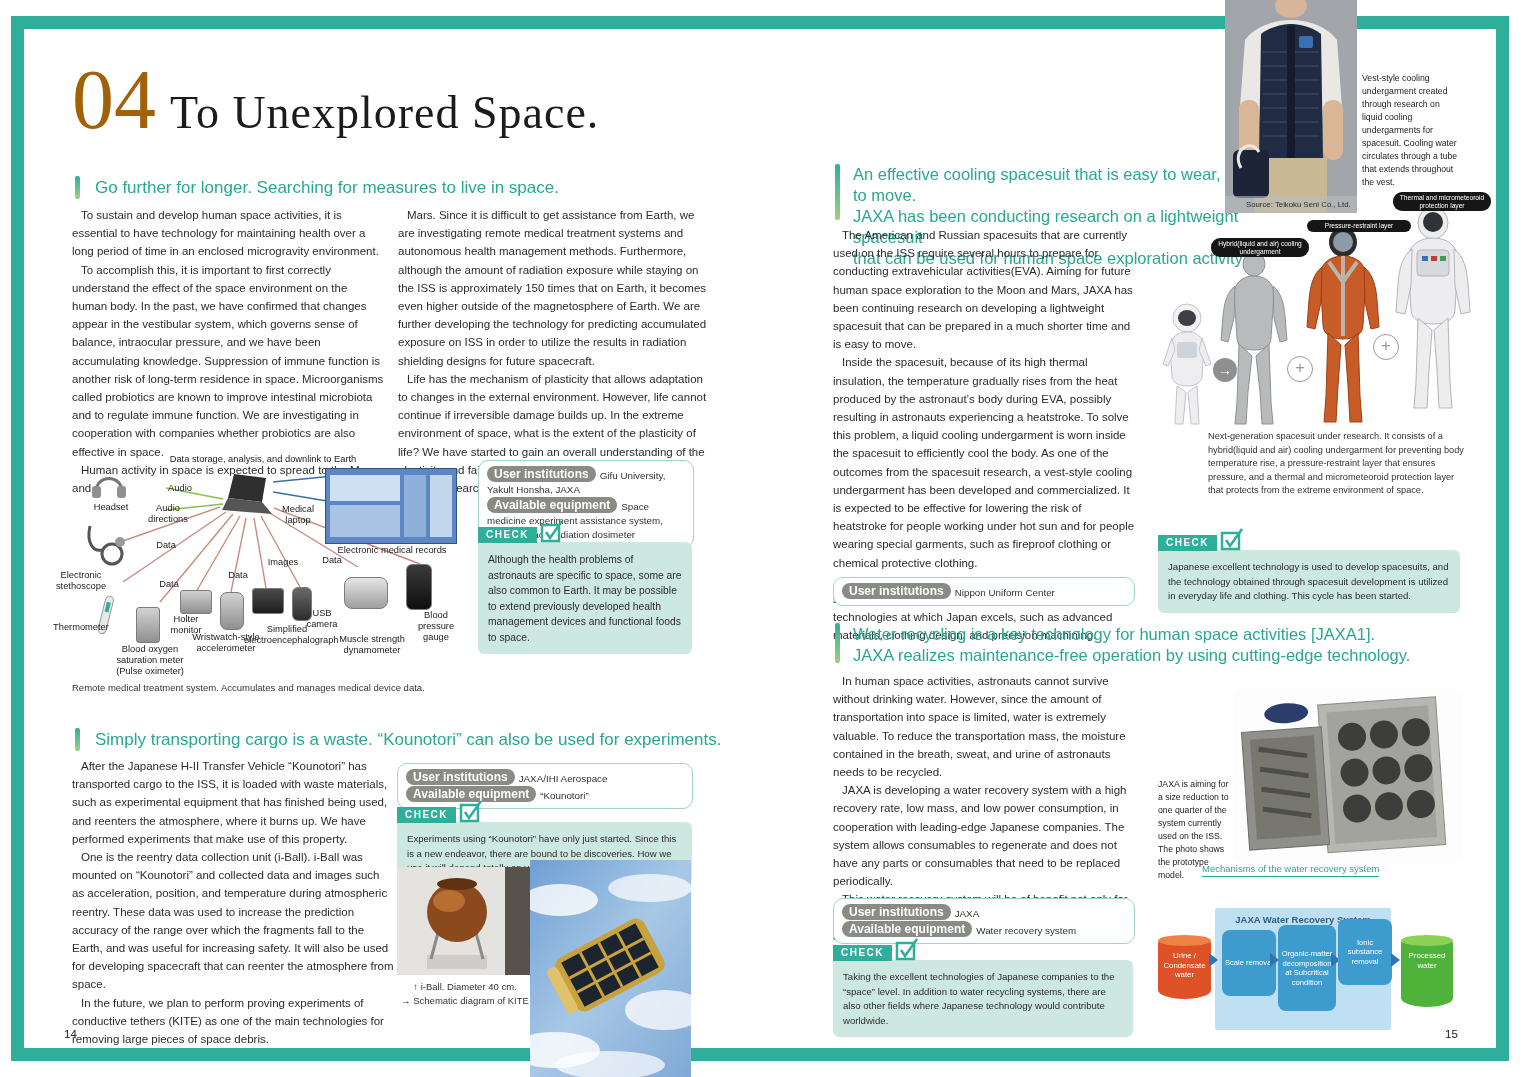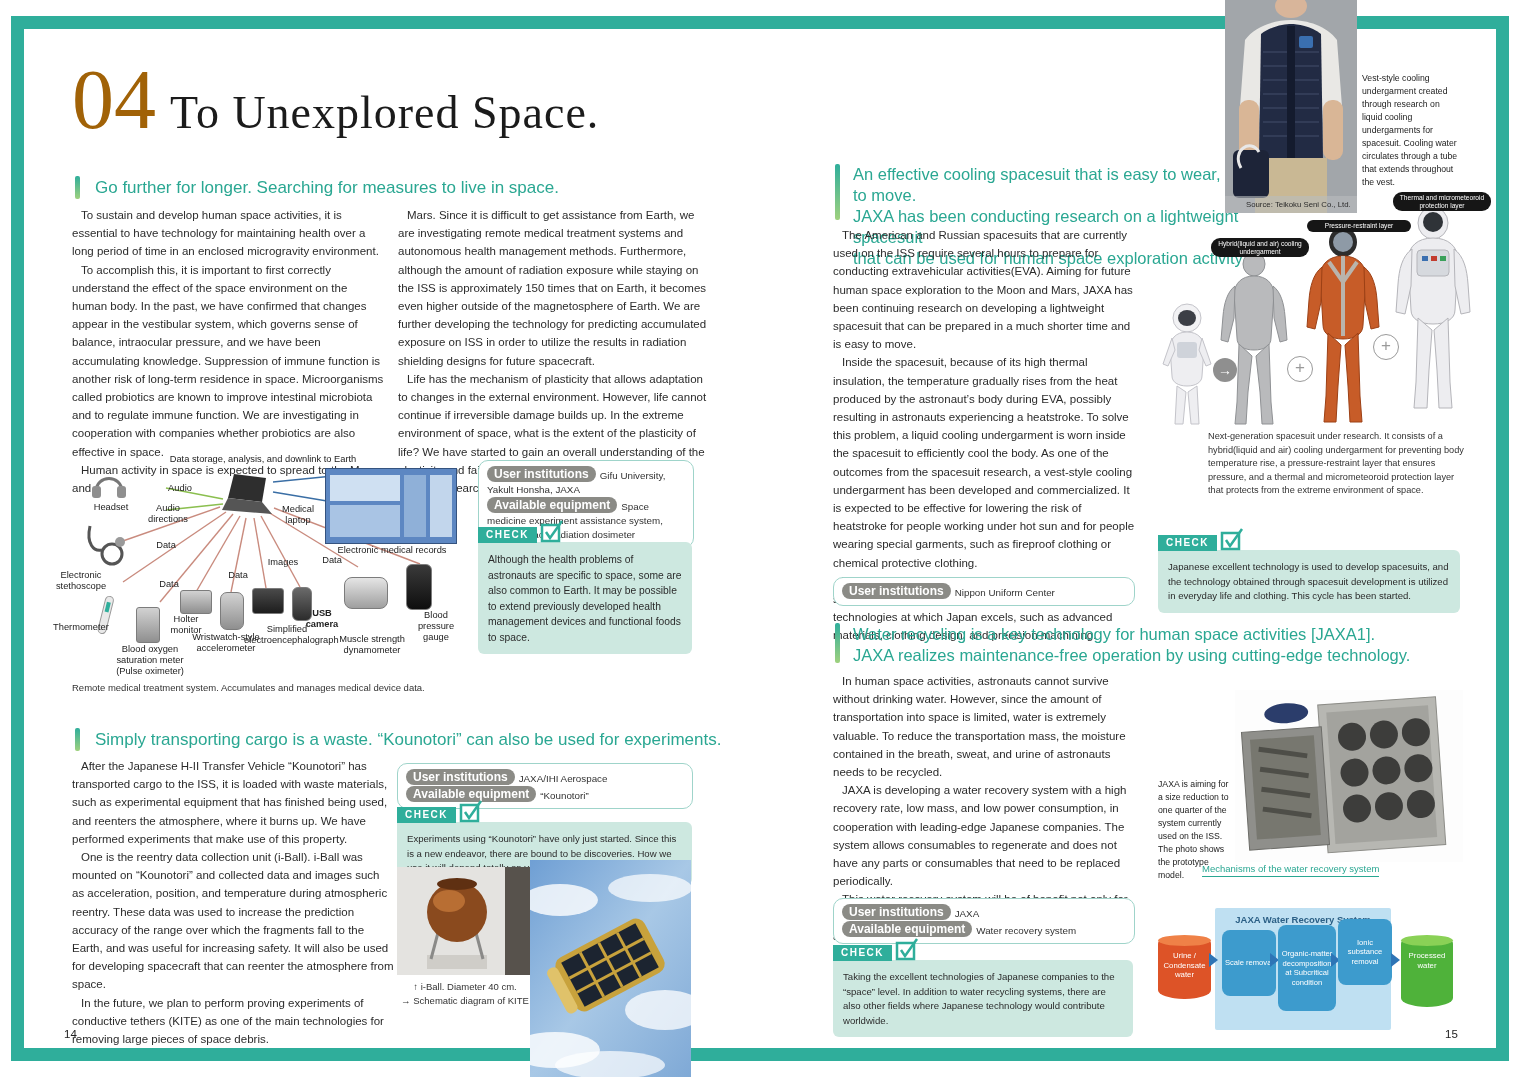--- a/index.html
+++ b/index.html
@@ -149,21 +149,21 @@
     <div class="dg-dev" style="left:132px;top:138px;width:30px;height:22px;"></div>
     <div class="dg-label" style="left:116px;top:162px;width:44px;">Holter monitor</div>
 
     <div class="dg-dev" style="left:172px;top:140px;width:22px;height:36px;border-radius:7px;"></div>
     <div class="dg-label" style="left:142px;top:180px;width:72px;">Wristwatch-style accelerometer</div>
 
     <div class="dg-dev" style="left:204px;top:136px;width:30px;height:24px;background:linear-gradient(#4a4a4a,#1d1d1d);"></div>
     <div class="dg-label" style="left:196px;top:172px;width:86px;">Simplified electroencephalograph</div>
 
     <div class="dg-dev" style="left:244px;top:135px;width:18px;height:32px;border-radius:6px;background:linear-gradient(#6a6a6a,#2c2c2c);"></div>
-    <div class="dg-label" style="left:252px;top:156px;width:44px;font-weight:bold;">USB camera</div>
+    <div class="dg-label" style="left:252px;top:156px;width:44px;">USB camera</div>
 
     <div class="dg-dev" style="left:296px;top:125px;width:42px;height:30px;border-radius:8px;background:linear-gradient(#e5e5e5,#9f9f9f);"></div>
     <div class="dg-label" style="left:286px;top:182px;width:76px;">Muscle strength dynamometer</div>
 
     <div class="dg-dev" style="left:358px;top:112px;width:24px;height:44px;border-radius:6px;background:linear-gradient(#3a3a3a,#0e0e0e);"></div>
     <div class="dg-label" style="left:362px;top:158px;width:52px;">Blood pressure gauge</div>
   </div>
   <div class="abs z2 caption" style="left:72px;top:681px;width:430px;">Remote medical treatment system. Accumulates and manages medical device data.</div>
 
   <div class="abs z2 info-box" style="left:478px;top:460px;width:198px;">

